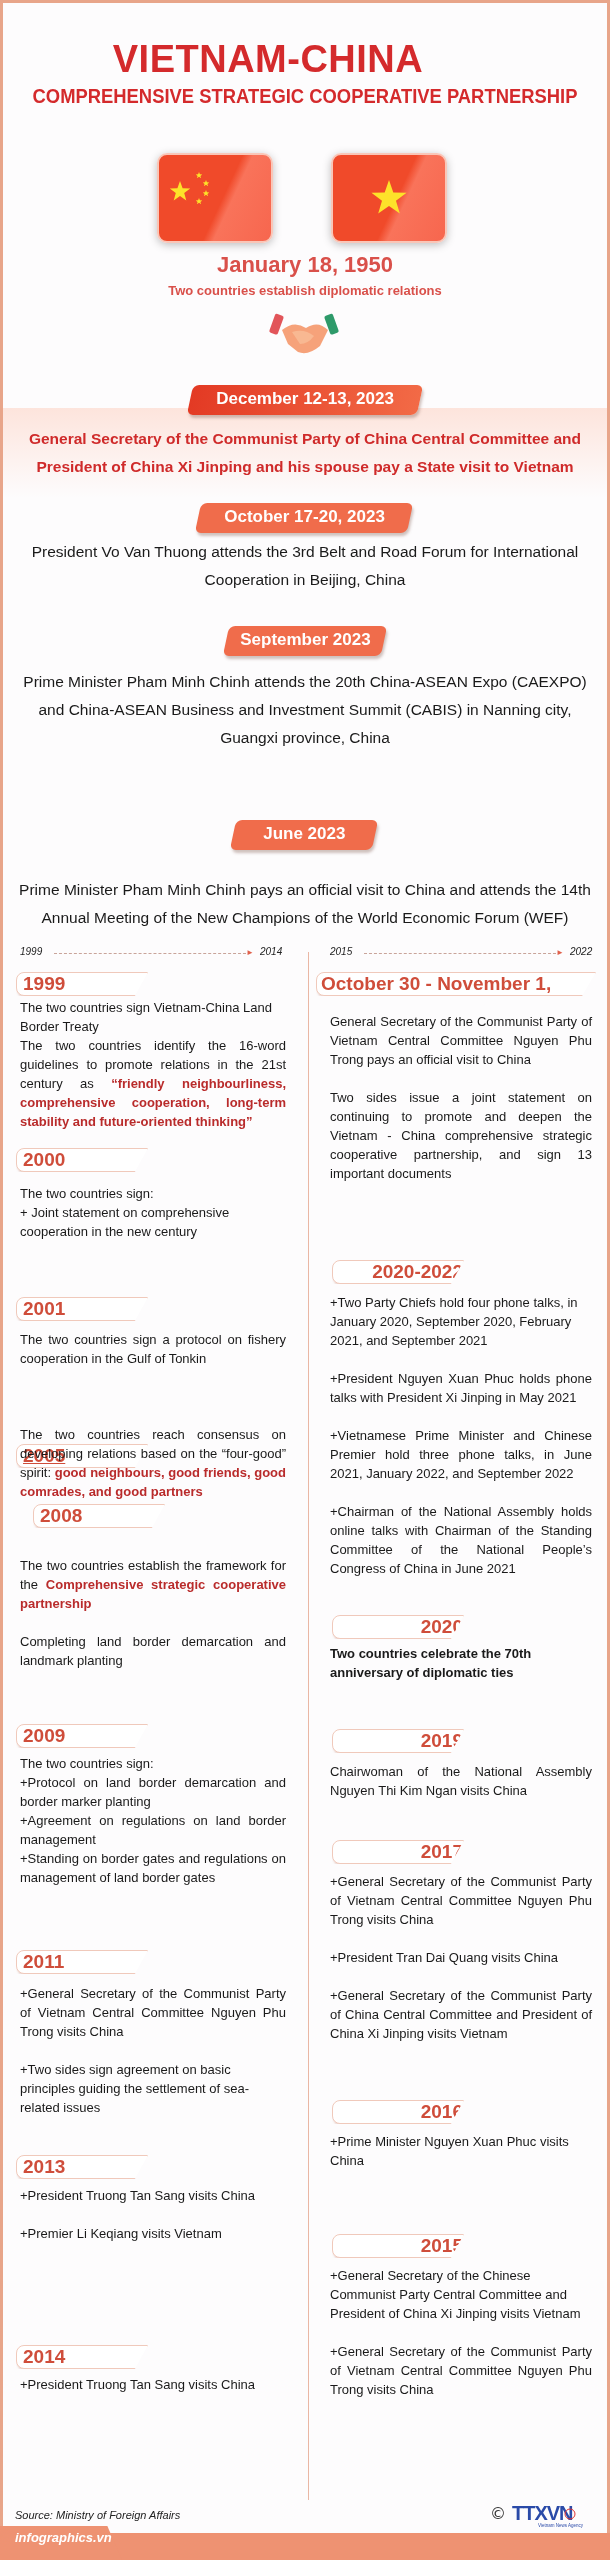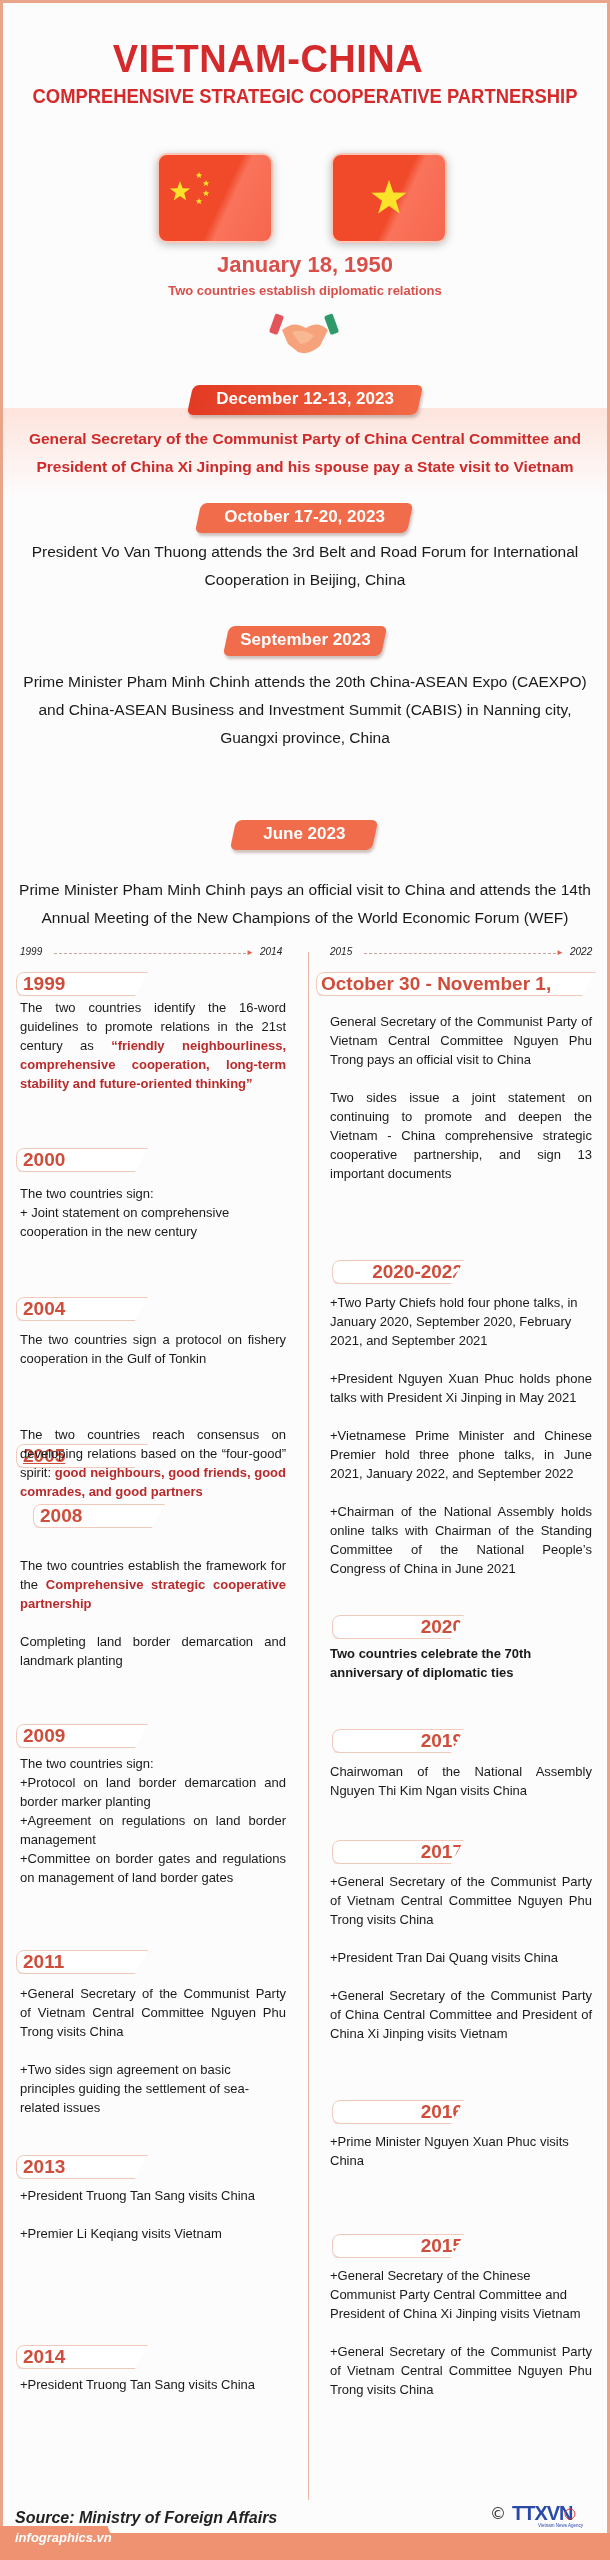--- a/index.html
+++ b/index.html
@@ -51,21 +51,21 @@
   .year-tab-wide { left: 316px; width: 280px; font-size: 19px; padding-left: 4px; clip-path: polygon(0 0, 100% 0, 95% 100%, 0 100%); }
 
   .txt { position: absolute; font-size: 13px; line-height: 19px; color: #1a1a1a; text-align: justify; }
   .txt-l { left: 20px; width: 266px; }
   .txt-r { left: 330px; width: 262px; }
   .hl { color: #b92b2b; font-weight: bold; }
   .bold { font-weight: bold; }
   .block { display: block; }
   .gap { display: block; height: 19px; }
 
-  .source { position: absolute; left: 15px; top: 2509px; font-size: 16px; font-style: italic; font-weight: bold; color: #222; }
+  .source { position: absolute; left: 15px; top: 2509px; font-size: 11px; font-style: italic; font-weight: normal; color: #222; }
   .logo { position: absolute; left: 488px; top: 2500px; width: 110px; height: 28px; }
 </style>
 </head>
 <body>
 
 <div class="frame"></div>
 <div class="recent-bg"></div>
 
 <div class="title1">VIETNAM-CHINA</div>
 <div class="title2">COMPREHENSIVE STRATEGIC COOPERATIVE PARTNERSHIP</div>
@@ -116,50 +116,51 @@
   <span style="position:absolute;left:0;top:0;">2015</span>
   <div class="line" style="left:34px;width:192px;"></div>
   <span class="arrow" style="left:226px;">►</span>
   <span style="position:absolute;left:240px;top:0;">2022</span>
 </div>
 
 <div class="divider"></div>
 
 <div class="year-tab year-tab-l" style="top:972px;">1999</div>
 <div class="txt txt-l" style="top:998px;">
+  <span class="block" style="text-align:left">The two countries sign Vietnam-China Land Border Treaty</span>
   <span>The two countries identify the 16-word guidelines to promote relations in the 21st century as </span><span class="hl">“friendly neighbourliness, comprehensive cooperation, long-term stability and future-oriented thinking”</span>
 </div>
 
 <div class="year-tab year-tab-l" style="top:1148px;">2000</div>
 <div class="txt txt-l" style="top:1184px;">
   <span class="block">The two countries sign:</span>
   <span class="block" style="text-align:left">+ Joint statement on comprehensive cooperation in the new century</span>
 </div>
 
-<div class="year-tab year-tab-l" style="top:1297px;">2004</div>
+<div class="year-tab year-tab-l" style="top:1297px;">2001</div>
 <div class="txt txt-l" style="top:1330px;">The two countries sign a protocol on fishery cooperation in the Gulf of Tonkin</div>
 
 <div class="year-tab year-tab-l" style="top:1444px;text-decoration:underline;">2005</div>
 <div class="txt txt-l" style="top:1425px;">
   <span>The two countries reach consensus on developing relations based on the “four-good” spirit: </span><span class="hl">good neighbours, good friends, good comrades, and good partners</span>
 </div>
 
 <div class="year-tab year-tab-l" style="top:1504px;margin-left:17px;">2008</div>
 <div class="txt txt-l" style="top:1556px;">
   <span>The two countries establish the framework for the </span><span class="hl">Comprehensive strategic cooperative partnership</span>
   <span class="gap"></span>
   <span class="block">Completing land border demarcation and landmark planting</span>
 </div>
 
 <div class="year-tab year-tab-l" style="top:1724px;">2009</div>
 <div class="txt txt-l" style="top:1754px;">
   <span class="block">The two countries sign:</span>
   <span class="block">+Protocol on land border demarcation and border marker planting</span>
   <span class="block">+Agreement on regulations on land border management</span>
-  <span class="block">+Committee on border gates and regulations on management of land border gates</span>
+  <span class="block">+Standing on border gates and regulations on management of land border gates</span>
 </div>
 
 <div class="year-tab year-tab-l" style="top:1950px;">2011</div>
 <div class="txt txt-l" style="top:1984px;">
   <span class="block">+General Secretary of the Communist Party of Vietnam Central Committee Nguyen Phu Trong visits China</span>
   <span class="gap"></span>
   <span class="block" style="text-align:left">+Two sides sign agreement on basic principles guiding the settlement of sea-related issues</span>
 </div>
 
 <div class="year-tab year-tab-l" style="top:2155px;">2013</div>

